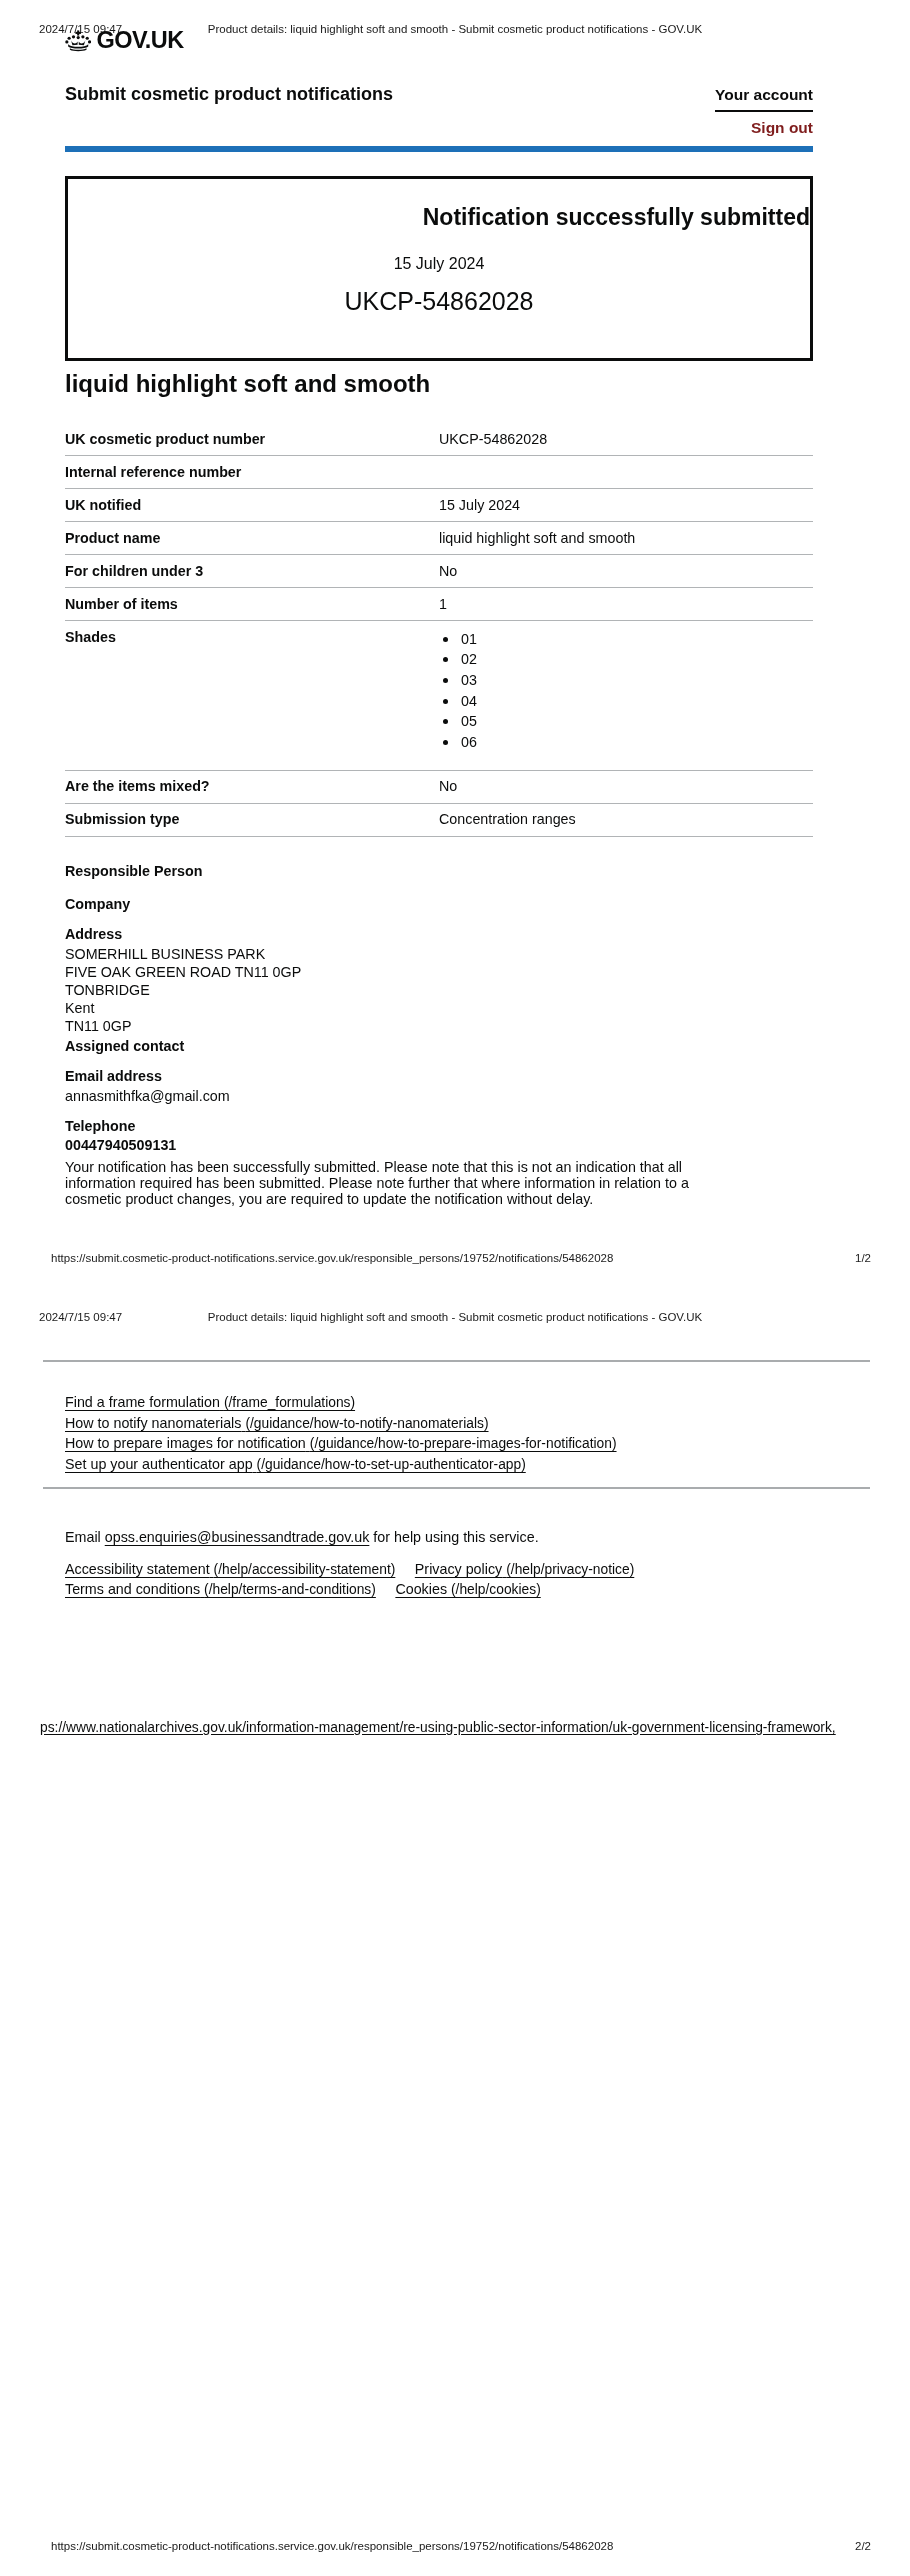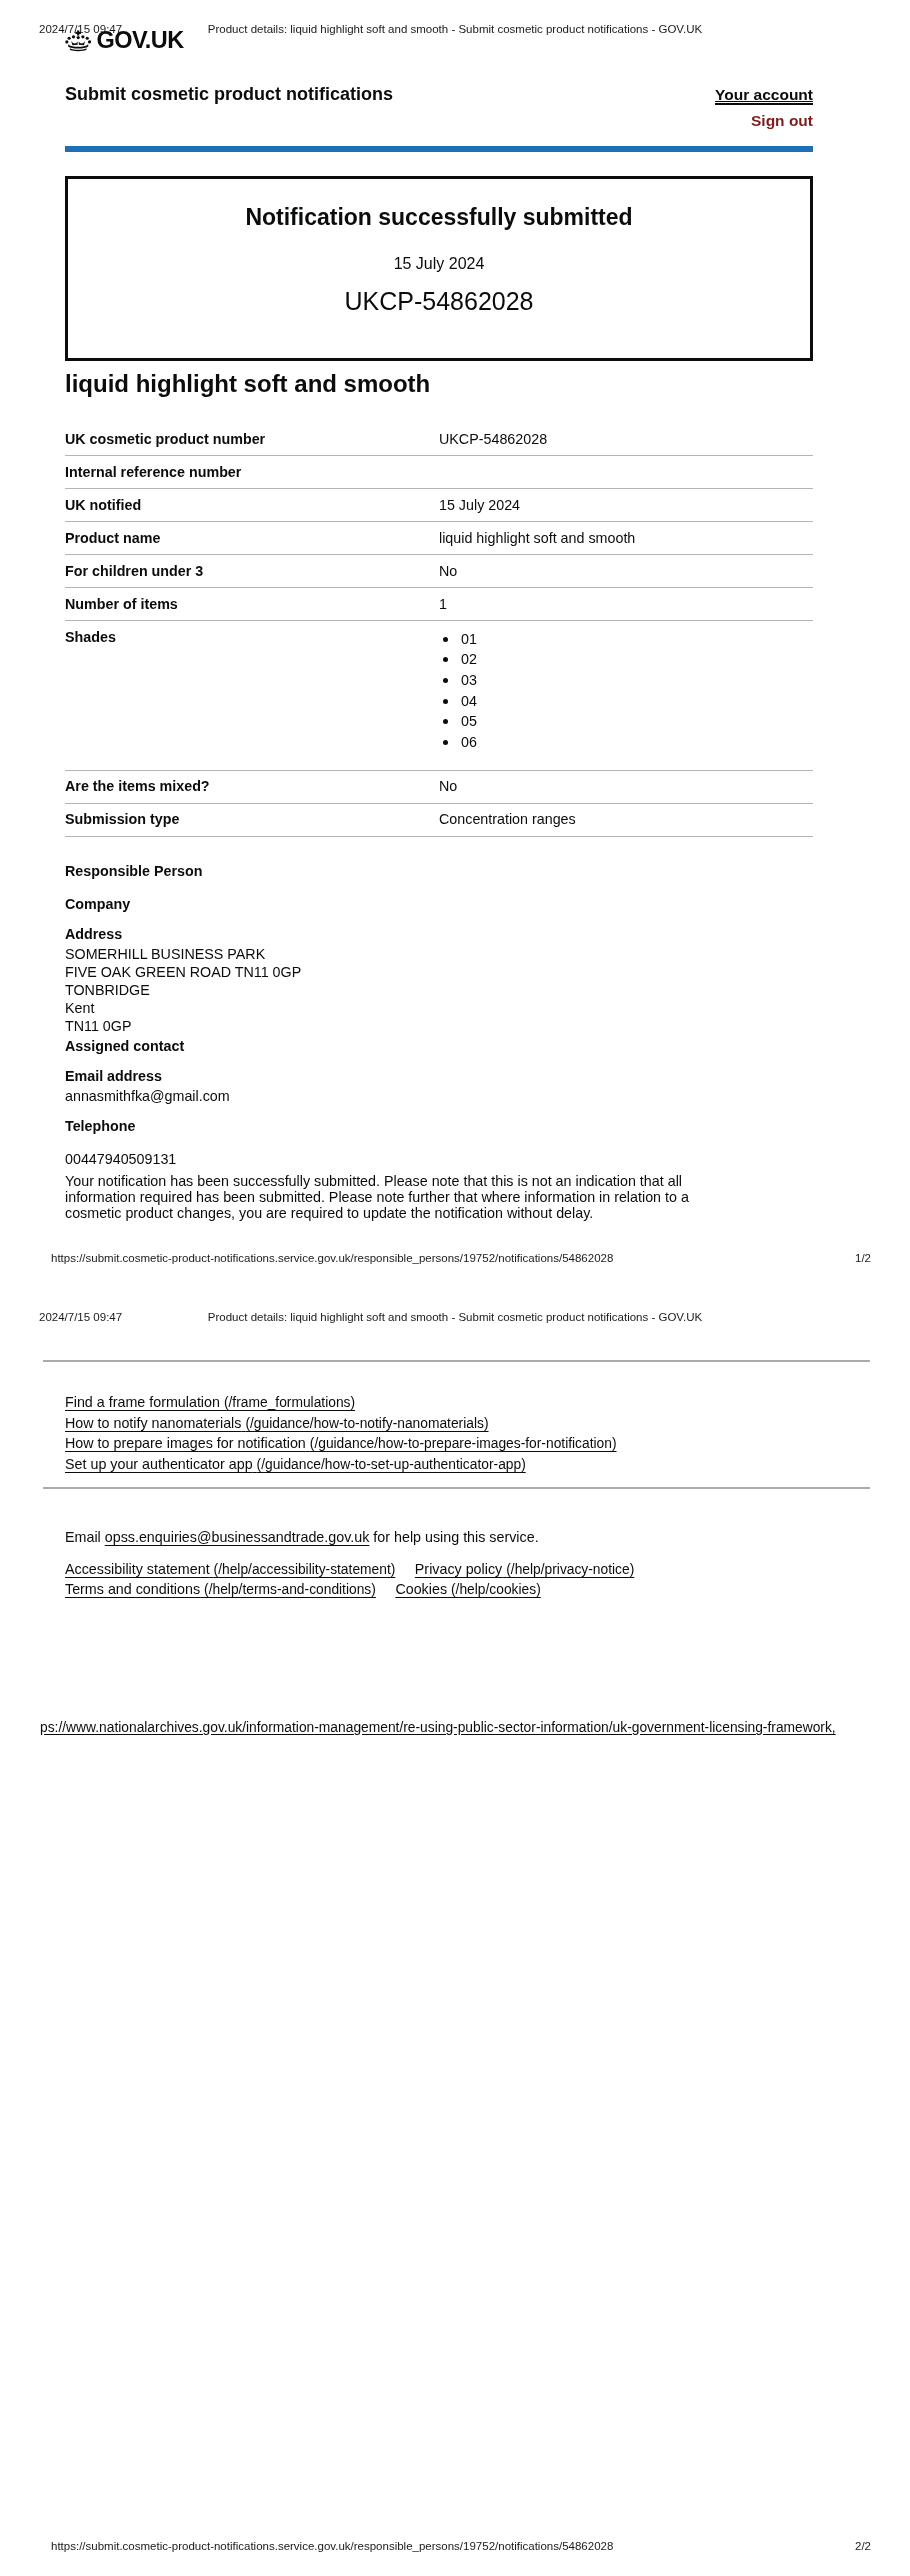--- a/index.html
+++ b/index.html
@@ -14,27 +14,27 @@
   .ph-ts{position:absolute;left:39px;top:23px;font-size:11.5px;line-height:13.8px;color:#1a1a1a;white-space:nowrap;}
   .ph-title{position:absolute;left:92px;right:92px;top:23px;text-align:center;font-size:11.5px;line-height:13.8px;color:#1a1a1a;white-space:nowrap;}
   .pf{position:absolute;left:39px;right:39px;top:1252px;display:flex;justify-content:space-between;font-size:11.5px;color:#1a1a1a;}
   .pf .url{white-space:nowrap;padding-left:12px;}
 
   
   .logo{position:absolute;left:65px;top:29px;display:flex;align-items:center;gap:5.2px;}
   .logo-text{font-size:23.5px;font-weight:bold;letter-spacing:-0.6px;line-height:1;}
   .service{position:absolute;left:65px;top:84px;font-size:18px;font-weight:bold;line-height:20.7px;}
   .account{position:absolute;right:97px;top:86px;text-align:right;}
-  .account-link{display:inline-block;font-size:15.5px;font-weight:bold;line-height:17px;border-bottom:2.3px solid #0b0c0c;padding-bottom:0;text-decoration:underline;}
+  .account-link{display:inline-block;font-size:15.5px;font-weight:bold;line-height:17px;border-bottom:2.3px solid #0b0c0c;padding-bottom:7px;}
   .signout{font-size:15.5px;font-weight:bold;color:#7f1d1d;margin-top:6.9px;}
   .bluebar{position:absolute;left:65px;top:146px;width:748px;height:6.3px;background:#1d70b8;}
 
   
   .panel{position:absolute;left:65px;top:176px;width:748px;height:185px;border:3.4px solid #0b0c0c;box-sizing:border-box;text-align:center;}
-  .panel-title{margin-top:25px;font-size:23px;font-weight:bold;line-height:27.6px;}
+  .panel-title{margin-top:25px;font-size:23px;font-weight:bold;line-height:27.6px;text-align:right;}
   .panel-date{margin-top:23px;font-size:16px;line-height:18.4px;}
   .panel-ref{margin-top:13.8px;font-size:25px;line-height:29px;}
 
   .prod-h{position:absolute;left:65px;top:369px;font-size:24px;font-weight:bold;line-height:29px;}
 
   
   .dtable{position:absolute;left:65px;top:423px;width:748px;}
   .drow{display:flex;align-items:flex-start;border-bottom:1.7px solid #b1b4b6;padding:7.5px 0;font-size:14.3px;line-height:17px;}
   .drow .lbl{width:50%;font-weight:bold;box-sizing:border-box;padding-right:13.8px;}
   .drow .val{width:50%;}
@@ -49,21 +49,21 @@
   .rp .company-l{margin-top:16px;}
   .rp .company-v{margin-top:2.9px;}
   .rp .addr-l{margin-top:12.6px;}
   .rp .addr-line{line-height:18px;}
   .rp .addr-wrap{margin-top:2.3px;}
   .rp .contact-l{margin-top:3.4px;}
   .rp .contact-v{margin-top:2.9px;}
   .rp .email-l{margin-top:12.6px;}
   .rp .email-v{margin-top:3.4px;}
   .rp .tel-l{margin-top:12.6px;}
-  .rp .tel-v{margin-top:16px;}
+  .rp .tel-v{margin-top:2px;font-weight:bold;}
   .notice{margin-top:5.2px;}
   .notice div{line-height:16px;}
 
   
   .rule{position:absolute;left:43px;width:827px;height:2.3px;background:#a9acae;}
   .links{position:absolute;left:65px;top:107px;font-size:14.3px;}
   a{color:#0b0c0c;}
   .p2-link{display:inline-block;margin-bottom:5.7px;line-height:15px;text-decoration:underline;text-underline-offset:2.9px;text-decoration-thickness:1.1px;}
   .p2-link .path, .flink .path{font-size:13.8px;}
   .links .p2-link{display:block;width:max-content;}

